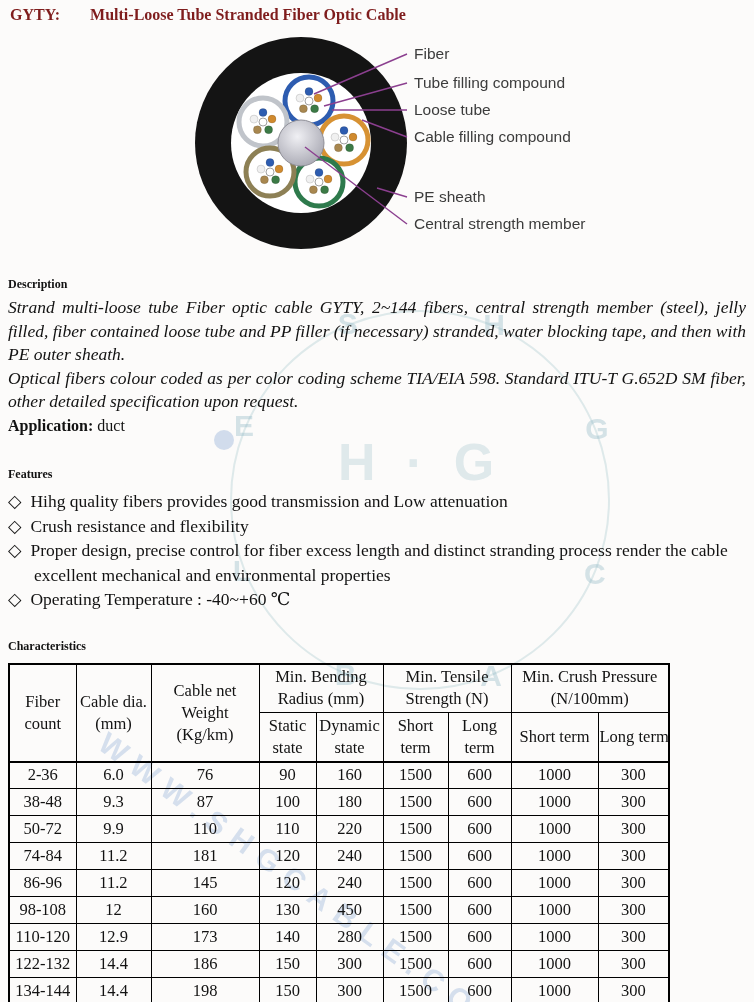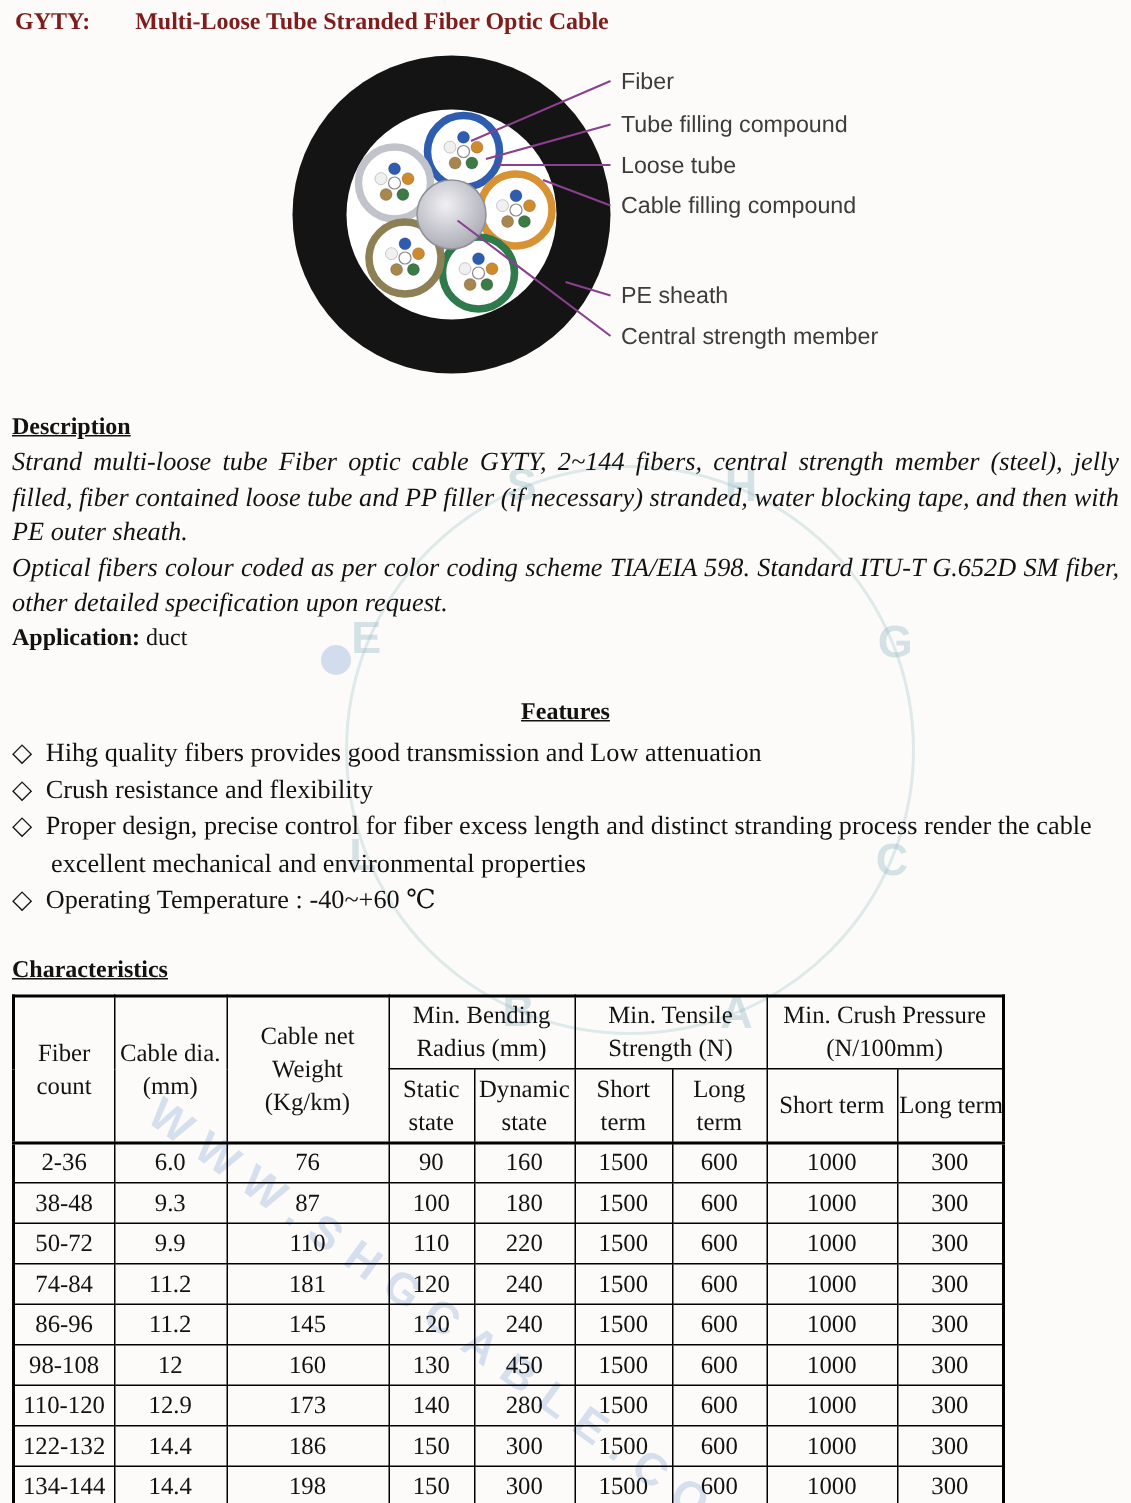--- a/index.html
+++ b/index.html
@@ -42,26 +42,26 @@
 
   
   .content { position: relative; z-index: 1; padding: 6px 8px 0 8px; }
 
   .title { margin: 0 0 0 2px; font-size: 16px; font-weight: bold; color: #7f1d1d; }
   .title .t2 { margin-left: 30px; }
 
   .figure { margin: 12px 0 0 156px; width: 472px; height: 226px; }
   .dlabel { font-family: "Liberation Sans", sans-serif; font-size: 15.5px; }
 
-  .h { font-size: 16px; font-weight: bold; line-height: 23px; text-decoration: underline; }
+  .h { font-size: 12px; font-weight: bold; line-height: 23px; }
   .desc-h { margin-top: 11px; }
   p.body { margin: 0; font-size: 17.5px; line-height: 23.5px; text-align: justify; font-style: italic; }
   .app { font-size: 16px; line-height: 23.5px; }
 
-  .features-h { margin-top: 26px; text-align: center; }
+  .features-h { margin-top: 26px; }
   ul.features { list-style: none; margin: 3px 0 0 0; padding: 0; font-size: 17.5px; line-height: 24.5px; }
   ul.features li { padding-left: 26px; text-indent: -26px; }
   .bullet { margin-right: 9px; }
 
   .char-h { margin-top: 23px; margin-bottom: 5px; }
 
   table {
     border-collapse: collapse; table-layout: fixed; width: 660px;
     font-size: 16.5px; background: transparent;
     border: 2px solid #000;
@@ -74,20 +74,21 @@
   thead { border-bottom: 2px solid #000; }
   thead tr { height: 49px; }
   tbody tr { height: 27px; }
   .nowrap { white-space: nowrap; }
 </style>
 </head>
 <body>
 
 <div id="watermark">
   <div class="wm-circle"></div>
+  <div class="wm-center">H · G</div>
   <div class="wm-diagonal">WWW.SHGCABLE.COM</div>
   <div class="wm-dot"></div>
 <span class="wm-letter" style="left: 337.825px; top: 306.835px;">S</span>
     <span class="wm-letter" style="left: 483.239px; top: 308.104px;">H</span>
     <span class="wm-letter" style="left: 585.165px; top: 411.825px;">G</span>
     <span class="wm-letter" style="left: 583.896px; top: 557.239px;">C</span>
     <span class="wm-letter" style="left: 480.175px; top: 659.165px;">A</span>
     <span class="wm-letter" style="left: 334.761px; top: 657.896px;">B</span>
     <span class="wm-letter" style="left: 232.835px; top: 554.175px;">L</span>
     <span class="wm-letter" style="left: 234.104px; top: 408.761px;">E</span>

